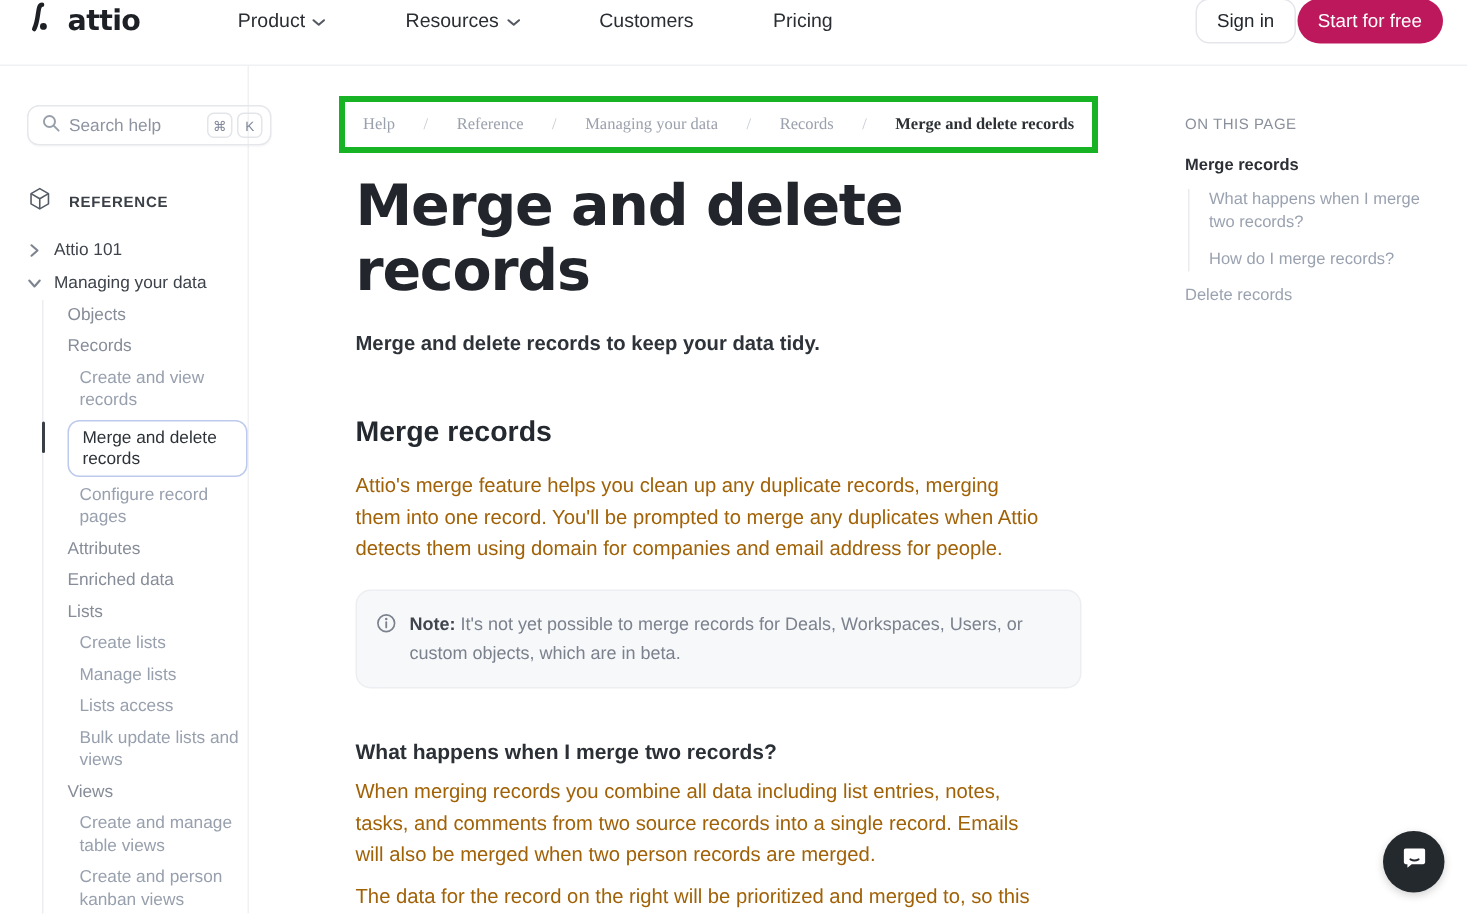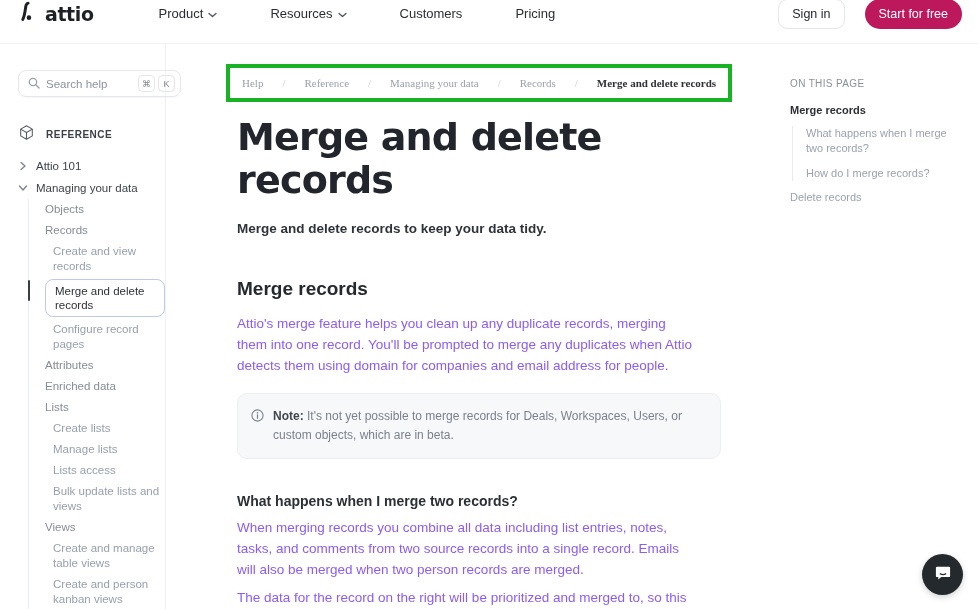--- a/index.html
+++ b/index.html
@@ -11,21 +11,21 @@
   }
   
   .header {
     height:44px; display:flex; align-items:center;
     padding:0 16px 16px 18px; border-bottom:1px solid #f0f1f3;
   }
   .logo { display:flex; align-items:center; gap:6px; cursor:pointer; }
   .logo-word { font-size:19px; font-weight:bold; letter-spacing:-0.4px; color:#1d2025; font-family:"DejaVu Sans",sans-serif; }
   .nav { display:flex; align-items:center; gap:30px; margin-left:42px; }
   .nav-item { display:flex; align-items:center; gap:5px; font-size:13px; color:#2a2e33; cursor:pointer;margin-left:23px; }
-  .header-right { margin-left:auto; display:flex; align-items:center; gap:20px; }
+  .header-right { margin-left:auto; display:flex; align-items:center; gap:1px; }
   .btn-signin {
     font-size:12.5px; color:#24282e; background:#fff;
     border:1px solid #e4e6ea; border-radius:9px; padding:7px 13px; cursor:pointer;
   }
   .btn-start {
     font-size:12.5px; color:#fff; background:#be185d;
     border:none; border-radius:17px; padding:8px 14px; cursor:pointer;
   }
   
   .layout { display:flex; height:565px; }
@@ -64,21 +64,21 @@
   .crumb { color:#9ba1ac; cursor:pointer; }
   .crumb-sep { color:#c6cbd3; }
   .crumb-cur { color:#2d3136; font-weight:bold; }
   .h1 {
     margin-top:14px; font-family:"DejaVu Sans",sans-serif;
     font-size:38px; font-weight:bold; line-height:1.12;
     letter-spacing:-0.8px; color:#22262c; max-width:440px;
   }
   .lead { margin-top:20px; font-size:13.5px; font-weight:bold; color:#2e333a; }
   .h2 { margin-top:42px; font-size:19px; font-weight:bold; color:#24292f; }
-  .p { margin-top:13px; font-size:13.5px; line-height:21px; color:#8b5cf6; max-width:462px; }
+  .p { margin-top:13px; font-size:13.5px; line-height:21px; color:#a16207; max-width:462px; }
   .note {
     margin-top:17px; width:484px; background:#f7f8fa;
     border:1px solid #edeef2; border-radius:10px;
     padding:13px 16px 13px 13px; display:flex; gap:9px;
     font-size:12px; line-height:19px; color:#7b818d;
   }
   .note b { color:#41464e; }
   .note-icon { flex-shrink:0; margin-top:2px; }
   .h3 { margin-top:34px; font-size:14px; font-weight:bold; color:#2b3036; }
   .p-tight { margin-top:8px; }

